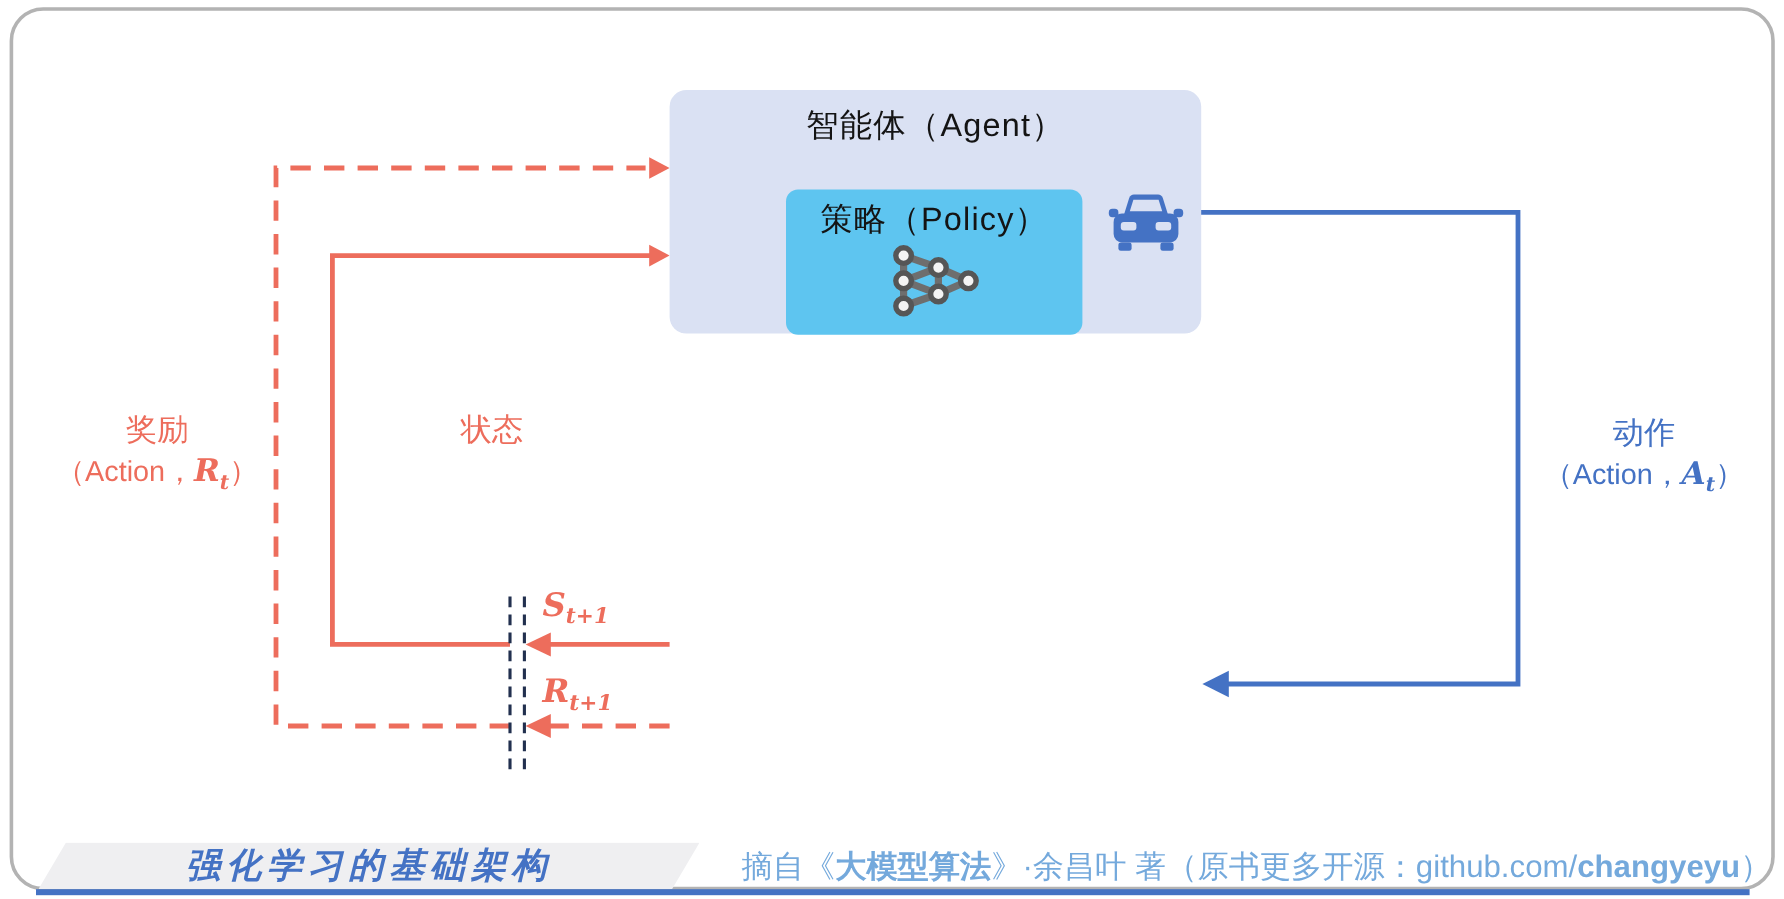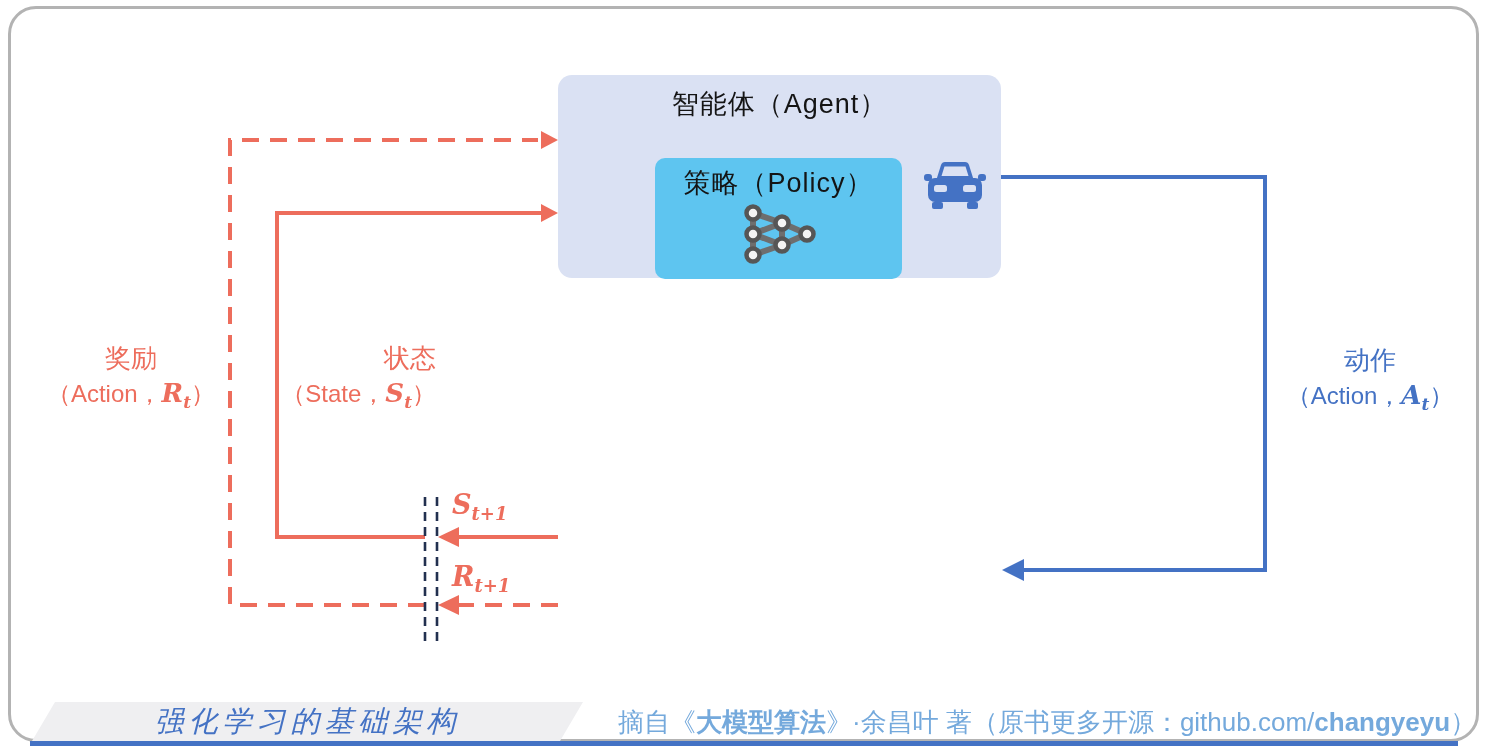--- a/index.html
+++ b/index.html
@@ -38,21 +38,21 @@
               font-family:"DejaVu Serif","Liberation Serif",serif;font-style:italic;
               font-weight:bold;font-size:27px;}
   .flow-label sub{font-size:18px;}
 
   .footer-band{position:absolute;left:32px;top:702px;width:551px;height:39px;
                background:var(--band-gray);
                clip-path:polygon(23px 0,100% 0,calc(100% - 23px) 100%,0 100%);}
   .footer-title{position:absolute;left:32px;top:702px;width:551px;height:39px;
                 text-align:center;line-height:39px;color:var(--blue);
                 font-family:"DejaVu Serif","Liberation Serif",serif;
-                font-style:italic;font-weight:normal;font-size:29px;letter-spacing:5px;}
+                font-style:italic;font-weight:bold;font-size:29px;letter-spacing:5px;}
   .footer-credit{position:absolute;left:601px;top:702px;width:870px;height:39px;
                  line-height:40px;color:var(--credit-blue);font-size:26px;white-space:nowrap;margin-left:17px;}
   .footer-credit b{font-weight:bold;}
   .bottom-rule{position:absolute;left:30px;top:741px;width:1428px;height:5px;background:var(--blue);}
 </style>
 </head>
 <body>
 
 <div class="stage">
   <div class="frame"></div>
@@ -120,21 +120,20 @@
   </div>
 
 
   <div class="side-label red-text" style="left:28px;top:341px;width:206px;">
     <div class="cn">奖励</div>
     <div class="en"><span>（Action，</span><span class="mathv"><span>R</span><sub>t</sub></span><span>）</span></div>
   </div>
 
   <div class="side-label red-text" style="left:256px;top:341px;width:180px;text-align:right;">
     <div class="cn">状态</div>
-    <div class="en"><span>（State，</span><span class="mathv"><span>S</span><sub>t</sub></span><span>）</span></div>
   </div>
 
   <div class="side-label blue-text" style="left:1272px;top:343px;width:196px;">
     <div class="cn">动作</div>
     <div class="en"><span>（Action，</span><span class="mathv"><span>A</span><sub>t</sub></span><span>）</span></div>
   </div>
 
   <div class="flow-label" style="left:452px;top:489px;">
     <span>S</span><sub>t+1</sub>
   </div>

